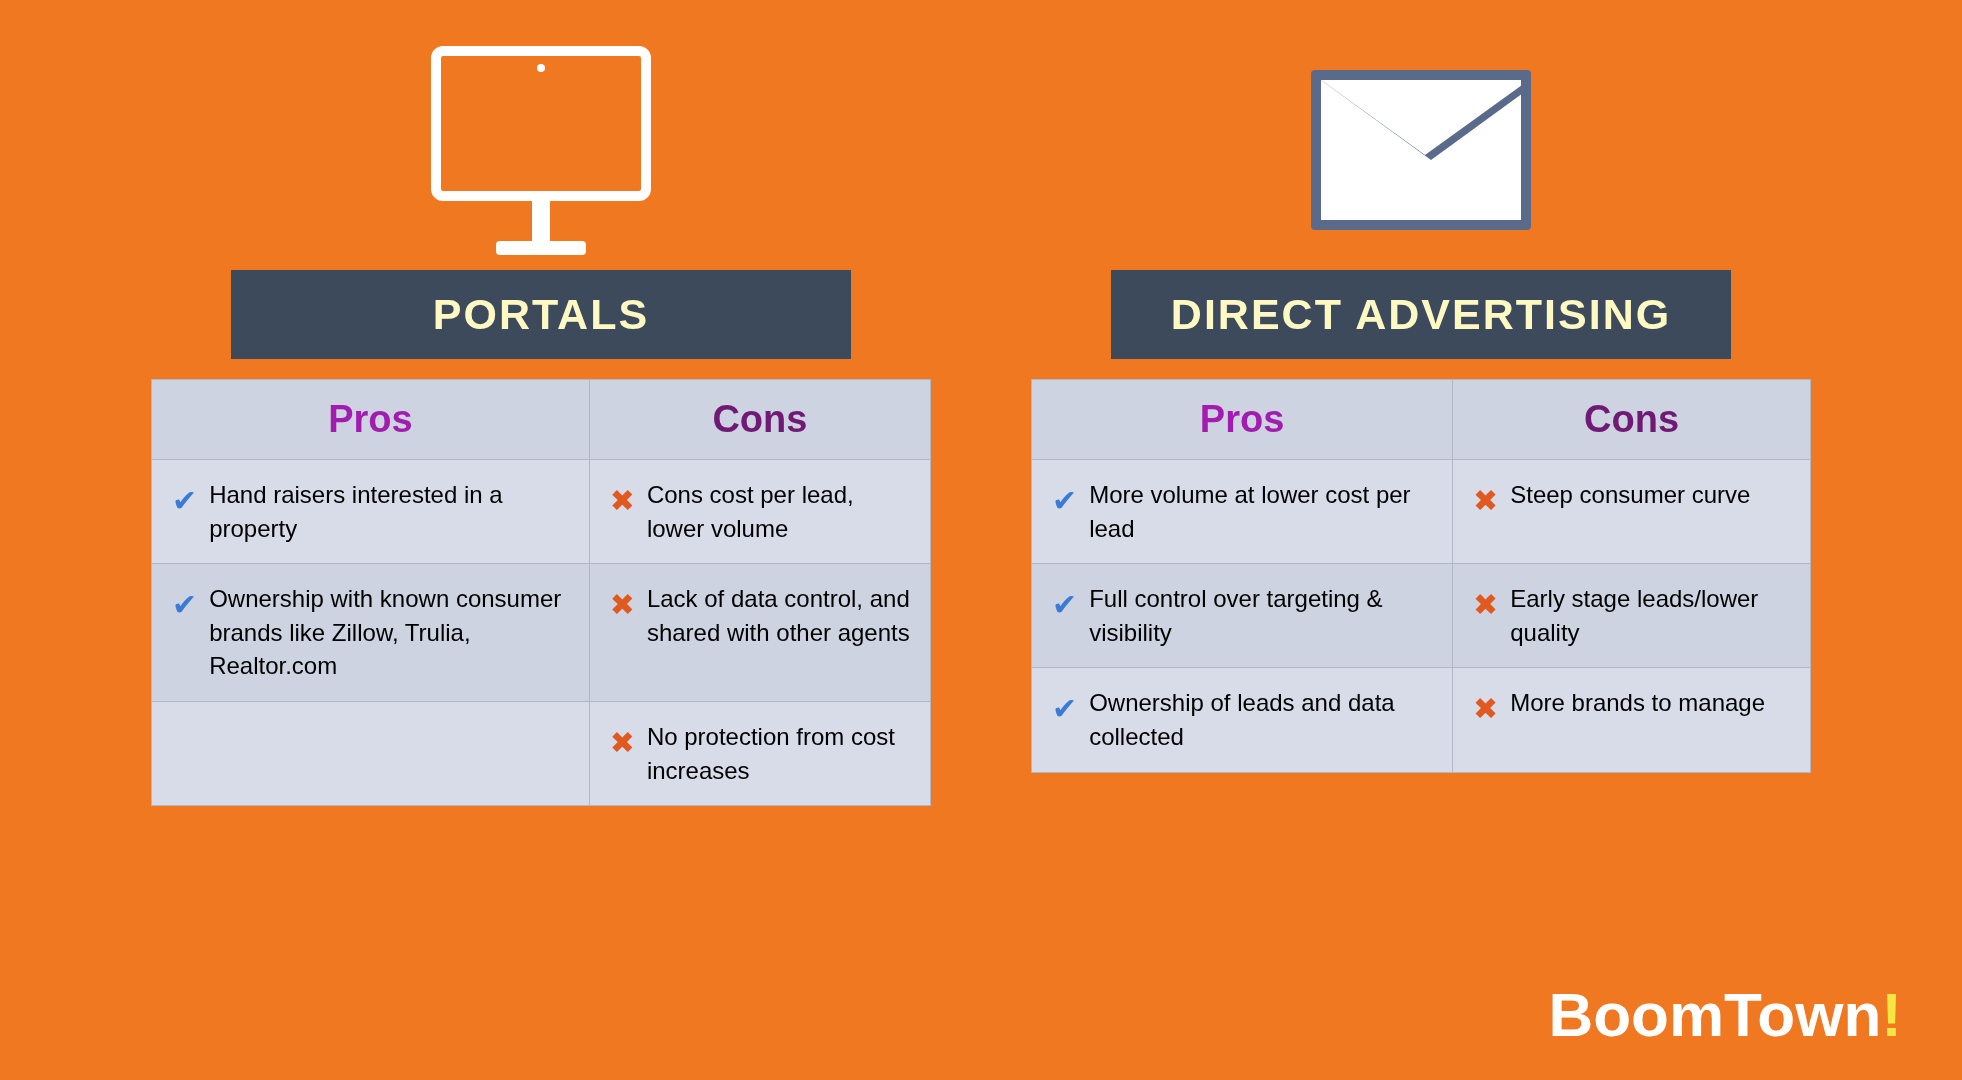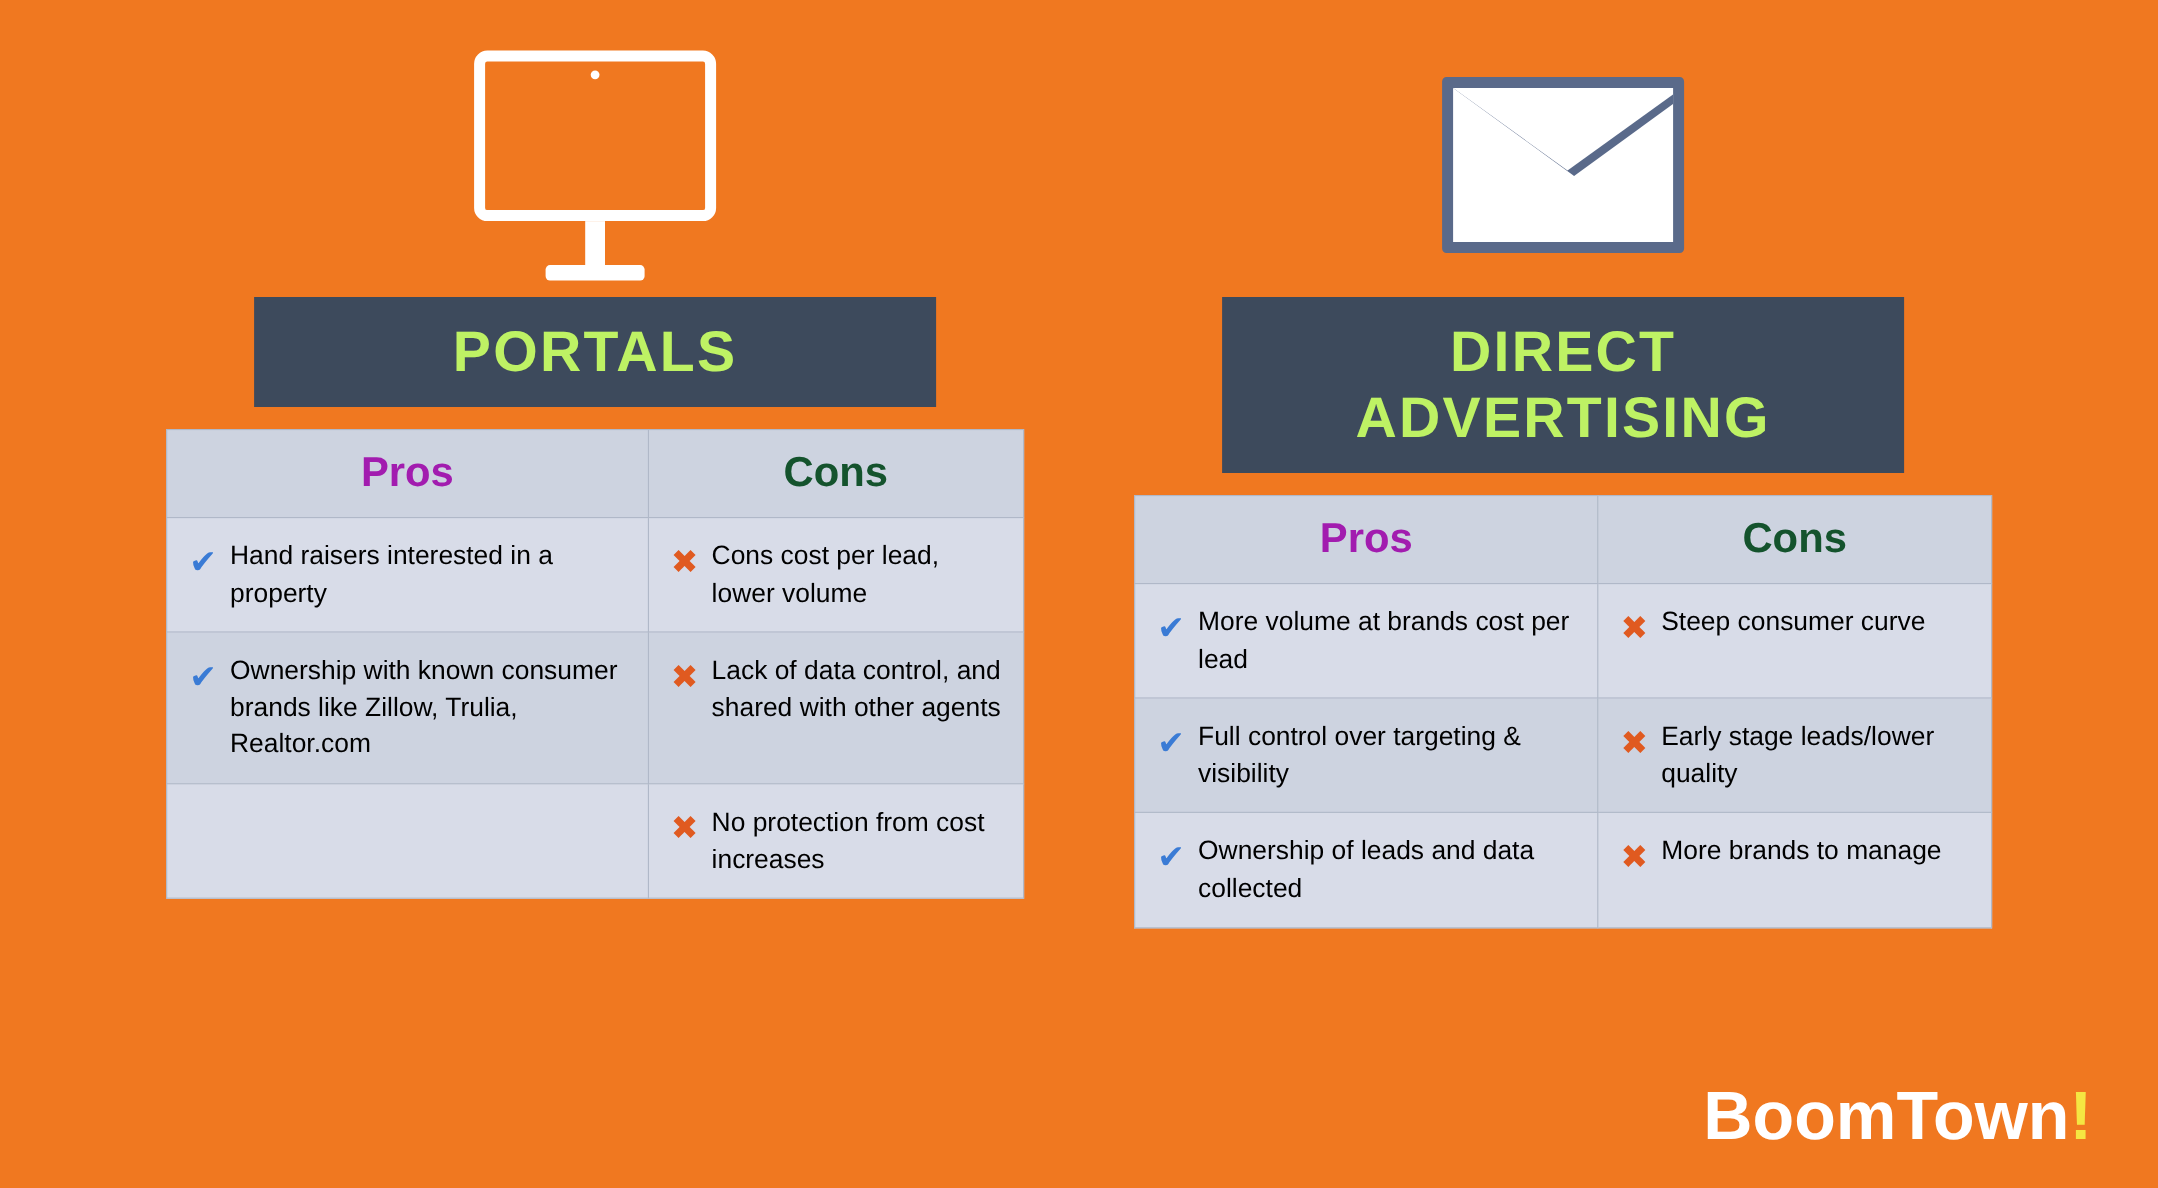--- a/index.html
+++ b/index.html
@@ -132,22 +132,22 @@
     .title-banner {
       width: 100%;
       max-width: 620px;
       background-color: #3d4a5c;
       padding: 20px 30px;
       text-align: center;
       margin-bottom: 20px;
     }
 
     .title-banner span {
-      color: #bef264;
-      font-size: 52px;
+      color: #fef9c3;
+      font-size: 43px;
       font-weight: bold;
       letter-spacing: 2px;
     }
 
     
     .pros-cons-table {
       width: 100%;
       max-width: 780px;
       background-color: #cdd3e0;
       border-collapse: collapse;
@@ -160,21 +160,21 @@
       font-weight: bold;
       background-color: #cdd3e0;
       border: 1px solid #b0b8c8;
     }
 
     .pros-cons-table th.pros-header {
       color: #a21caf;
     }
 
     .pros-cons-table th.cons-header {
-      color: #14532d;
+      color: #701a75;
     }
 
     .pros-cons-table td {
       padding: 18px 20px;
       font-size: 24px;
       vertical-align: top;
       border: 1px solid #b0b8c8;
       background-color: #d8dce8;
       line-height: 1.4;
     }
@@ -315,21 +315,21 @@
         <tr>
           <th class="pros-header">Pros</th>
           <th class="cons-header">Cons</th>
         </tr>
       </thead>
       <tbody>
         <tr>
           <td>
             <div class="cell-with-icon">
               <span class="check-icon">✔</span>
-              <span>More volume at brands cost per lead</span>
+              <span>More volume at lower cost per lead</span>
             </div>
           </td>
           <td>
             <div class="cell-with-icon">
               <span class="x-icon">✖</span>
               <span>Steep consumer curve</span>
             </div>
           </td>
         </tr>
         <tr>

